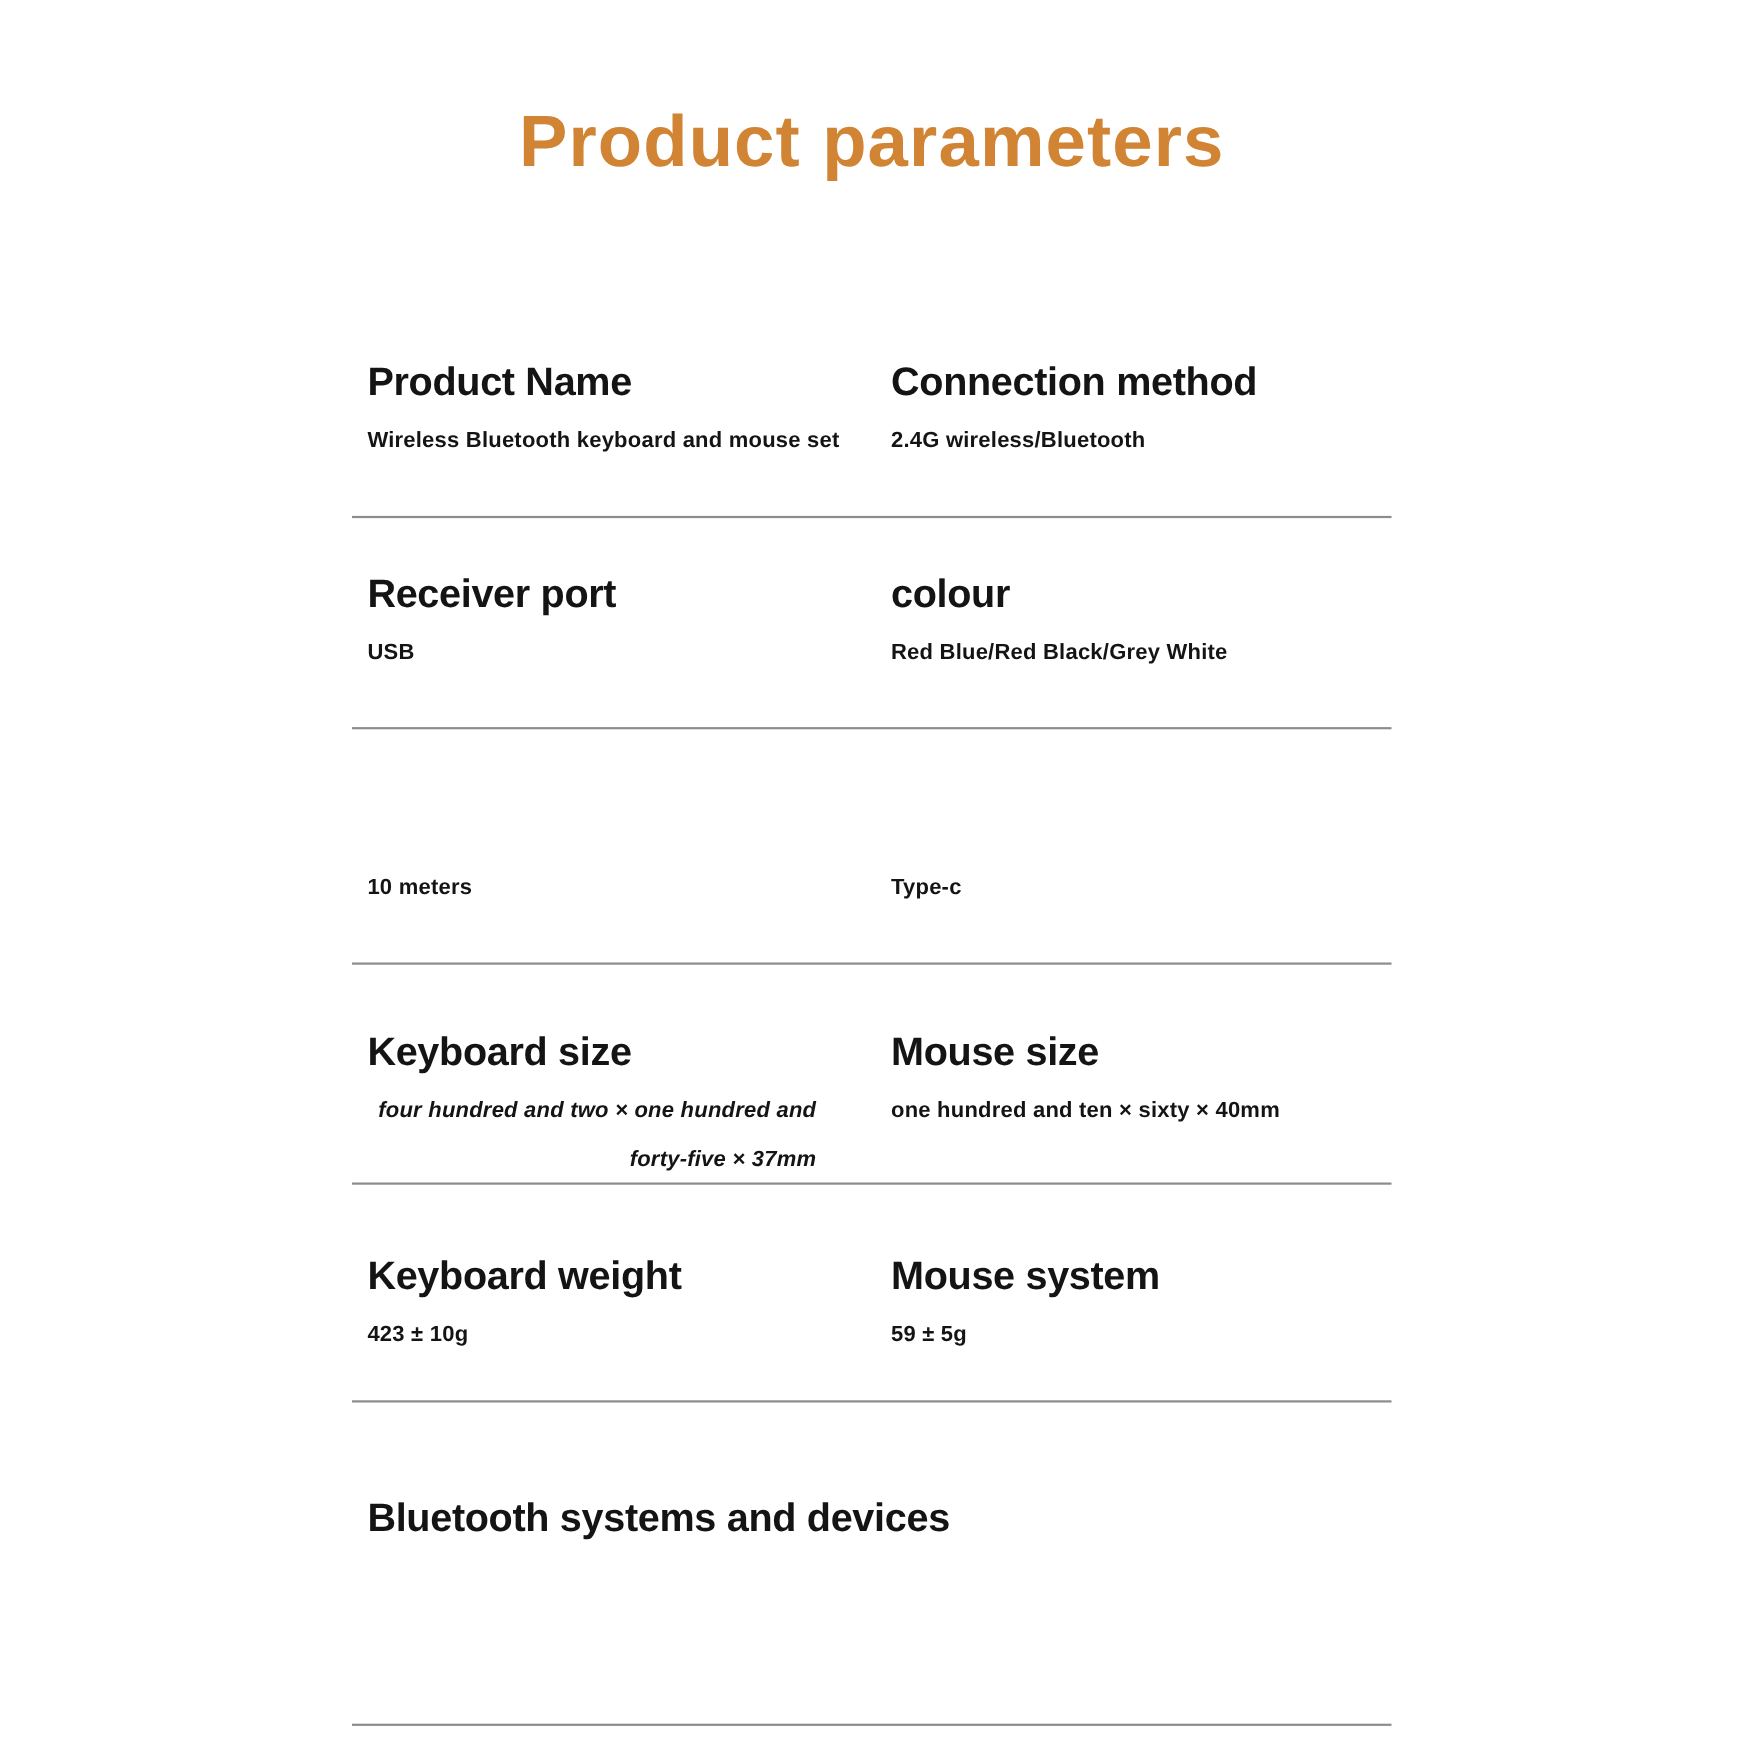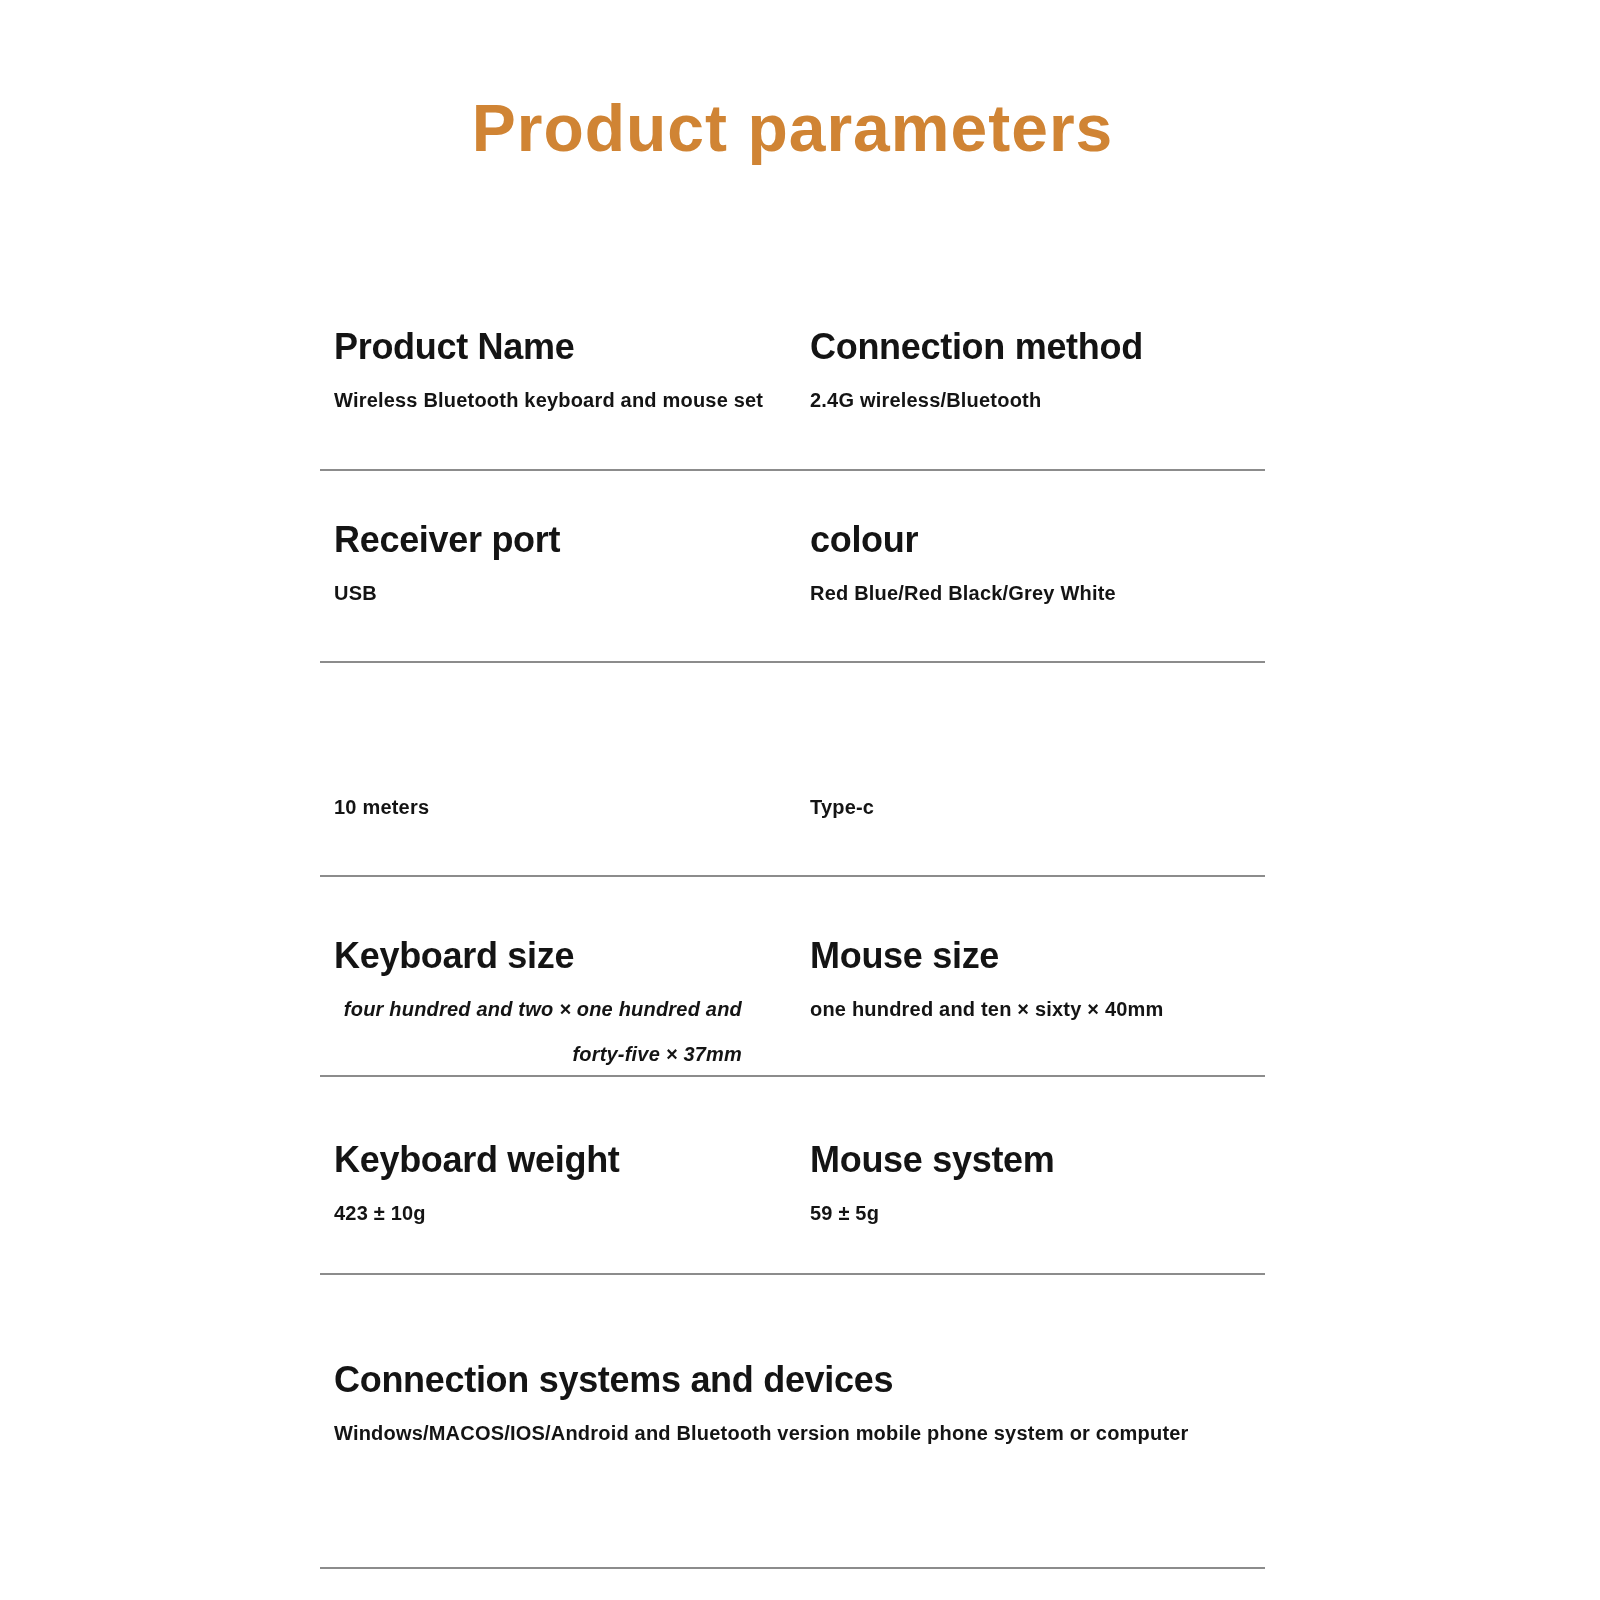--- a/index.html
+++ b/index.html
@@ -98,17 +98,16 @@
   <div class="h h4 colR">Mouse size</div>
   <div class="v v4 colR">one hundred and ten × sixty × 40mm</div>
   <div class="divider d4"></div>
 
   <div class="h h5 colL">Keyboard weight</div>
   <div class="v v5 colL">423 ± 10g</div>
   <div class="h h5 colR">Mouse system</div>
   <div class="v v5 colR">59 ± 5g</div>
   <div class="divider d5"></div>
 
-  <div class="h h6 colL">Connection systems and devices</div>
-  <div class="v v6 colL">Windows/MACOS/IOS/Android and Bluetooth version mobile phone system or computer</div>
+  <div class="h h6 colL">Bluetooth systems and devices</div>
   <div class="divider d6"></div>
 
 </div>
 
 </body></html>

